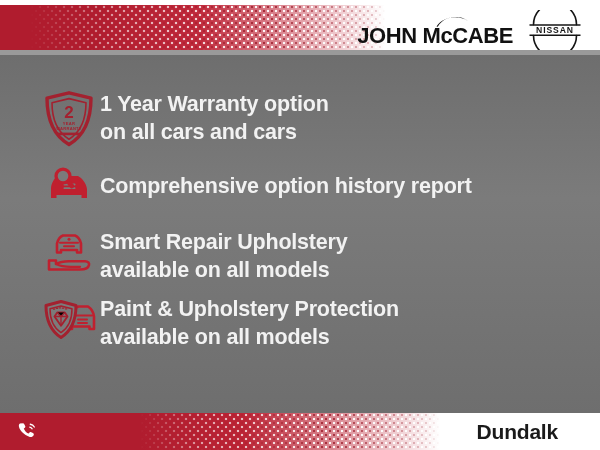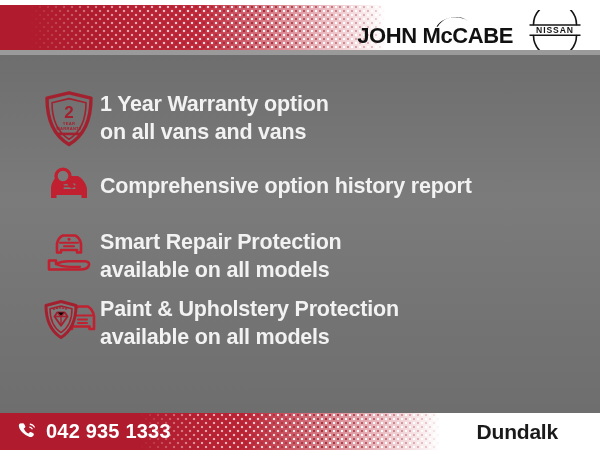--- a/index.html
+++ b/index.html
@@ -308,21 +308,21 @@
             <path d="M25 1.8 L47 7.2 C47 28 41 44 25 53.5 C9 44 3 28 3 7.2 Z" fill="none" stroke="#a3212f" stroke-width="3.4" stroke-linejoin="round"></path>
             <path d="M25 7.6 L42 11.8 C42 28 37.2 40.6 25 48.2 C12.8 40.6 8 28 8 11.8 Z" fill="none" stroke="#a3212f" stroke-width="1.6" stroke-linejoin="round"></path>
             <text x="25" y="27" text-anchor="middle" font-family="Liberation Sans, sans-serif" font-size="17" font-weight="bold" fill="#a3212f">2</text>
             <text x="25" y="33.6" text-anchor="middle" font-family="Liberation Sans, sans-serif" font-size="4.1" font-weight="bold" letter-spacing="0.25" fill="#a3212f">YEAR</text>
             <text x="25" y="39.4" text-anchor="middle" font-family="Liberation Sans, sans-serif" font-size="4.1" font-weight="bold" letter-spacing="0.25" fill="#a3212f">WARRANTY</text>
             <rect x="13" y="41.6" width="24" height="2.6" fill="#a3212f"></rect>
           </svg>
         </div>
         <div class="feature-text">
           <span>1 Year Warranty option</span>
-          <span class="l2">on all vans and vans</span>
+          <span class="l2">on all cars and cars</span>
         </div>
       </div>
 
       <div class="feature-row r2">
         <div class="feature-icon">
           <svg width="50" height="46" viewBox="0 0 50 46">
 
             <path d="M7 26 C7 20.5 10 15.5 13.5 13 L34 13 C38 15 42.5 20.5 43 26 L43 35 L37.5 35 L37.5 32 L12.5 32 L12.5 35 L7 35 Z" fill="#c0202f"></path>
 
             <path d="M14.5 15.5 L33 15.5 C36 17.5 39.5 21.5 40 25 L11 25 C11.5 21.5 12 17.8 14.5 15.5 Z" fill="#c0202f"></path>
@@ -348,21 +348,21 @@
             <path d="M13 14.5 C14 10.5 16.5 7.5 19 6.5 L31 6.5 C33.5 7.5 36 10.5 37 14.5 L37 23.5 L33 23.5 L33 21 L17 21 L17 23.5 L13 23.5 Z" fill="none" stroke="#c0202f" stroke-width="2.6" stroke-linejoin="round"></path>
             <path d="M16 13.8 L34 13.8" stroke="#c0202f" stroke-width="2" stroke-linecap="round"></path>
             <rect x="19" y="16.2" width="12" height="2" rx="1" fill="#c0202f"></rect>
             <circle cx="25" cy="10.2" r="1.5" fill="#c0202f"></circle>
 
             <path d="M5 40.5 L5 31.5 L12 31.5 L12 35 C15 33.2 20 32.2 25 32.2 L41 32.2 C44 32.2 45.5 34 45 36 C44.5 38.5 41 40.5 36 40.5 Z" fill="none" stroke="#c0202f" stroke-width="2.6" stroke-linejoin="round"></path>
             <path d="M12 35 C16 37 21 37.8 27 37.8 L36 37.8" fill="none" stroke="#c0202f" stroke-width="2.2" stroke-linecap="round"></path>
           </svg>
         </div>
         <div class="feature-text">
-          <span>Smart Repair Protection</span>
+          <span>Smart Repair Upholstery</span>
           <span class="l2">available on all models</span>
         </div>
       </div>
 
       <div class="feature-row r4">
         <div class="feature-icon">
           <svg width="54" height="52" viewBox="0 0 54 52">
 
             <path d="M26 20 C27.5 15 31 11.5 34.5 10.5 L44 10.5 C47 12.5 49.5 16 50 20.5 L50 33 L45.5 33 L45.5 30.5 L28 30.5 L28 33 L24 33 Z" fill="none" stroke="#c0202f" stroke-width="2.6" stroke-linejoin="round"></path>
             <path d="M29 19.5 L48 19.5" stroke="#c0202f" stroke-width="2.1" stroke-linecap="round"></path>
@@ -394,21 +394,20 @@
       <div class="dots"></div>
       <div class="dots2"></div>
     </div>
 
     <div class="phone-block">
       <svg class="phone-icon" viewBox="0 0 22 22">
         <path d="M6.2 3.2 C7.4 2.6 8.4 3.0 8.9 4.0 L10.0 6.2 C10.5 7.2 10.2 8.0 9.3 8.6 L8.3 9.3 C8.7 10.6 9.6 12.0 10.7 13.0 C11.8 14.1 13.1 14.9 14.3 15.3 L15.0 14.3 C15.6 13.4 16.4 13.2 17.4 13.7 L19.5 14.8 C20.5 15.3 20.9 16.3 20.3 17.4 C19.4 19.1 17.6 19.9 15.6 19.4 C12.2 18.6 8.7 16.4 6.1 13.6 C3.6 10.9 2.0 7.7 2.3 5.3 C2.5 3.9 3.6 2.9 5.0 2.9 Z" fill="#ffffff" transform="translate(-1.2,-1.2) scale(0.95)"></path>
         <path d="M14.2 2.6 C16.2 3.0 17.9 4.1 18.9 5.8" fill="none" stroke="#ffffff" stroke-width="1.5" stroke-linecap="round"></path>
         <path d="M13.6 5.9 C14.8 6.2 15.8 6.9 16.4 7.9" fill="none" stroke="#ffffff" stroke-width="1.4" stroke-linecap="round"></path>
       </svg>
-      <span class="phone-number">042 935 1333</span>
     </div>
 
     <div class="location-name">
       <span>Dundalk</span>
     </div>
   </div>
 
 </div>
 
 </body></html>

